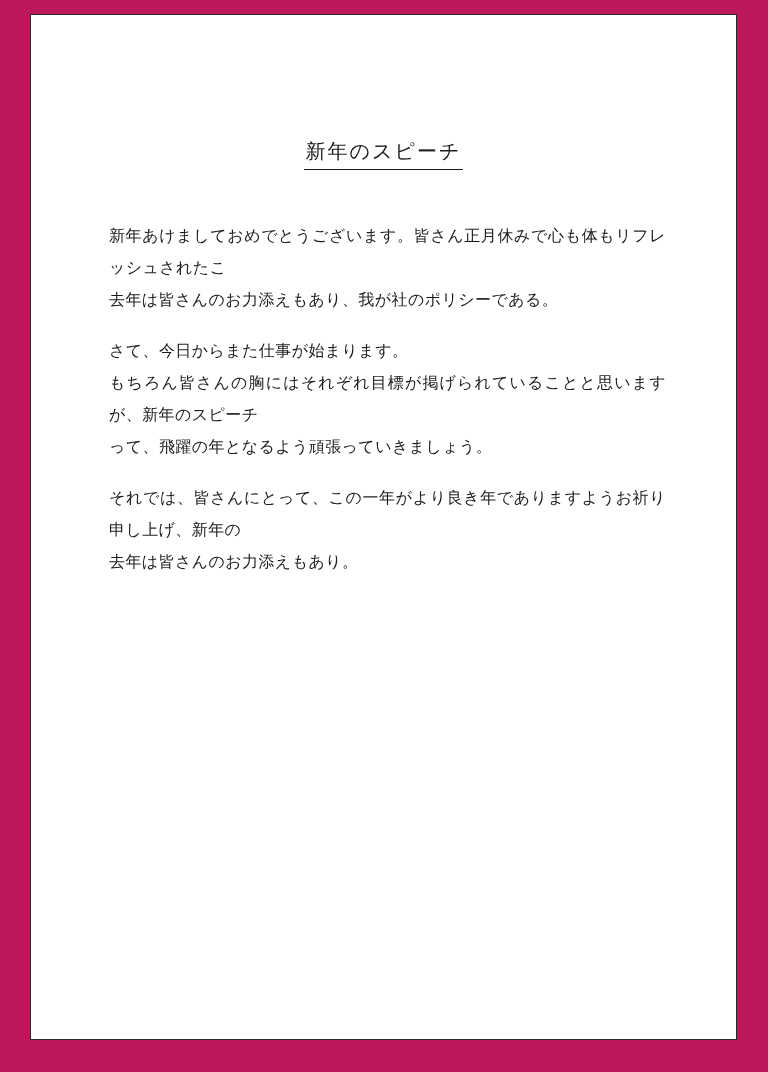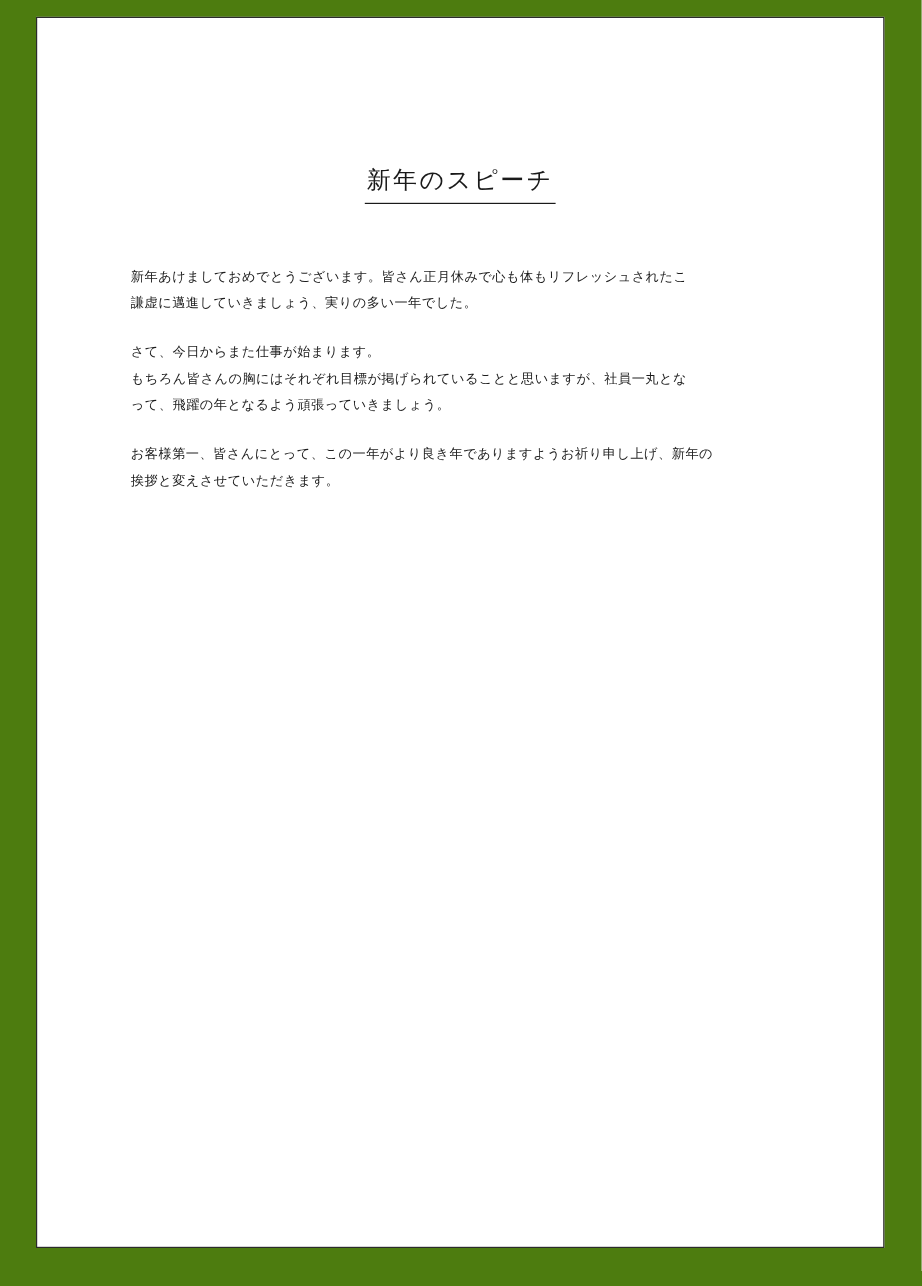--- a/index.html
+++ b/index.html
@@ -11,21 +11,21 @@
     width: 768px;
     height: 1072px;
     overflow: hidden;
     font-family: "Liberation Serif", "DejaVu Serif", serif;
   }
 
   .page-canvas {
     position: relative;
     width: 768px;
     height: 1072px;
-    background: #4d7c0f;
+    background: #be185d;
   }
 
   
   .document-sheet {
     position: absolute;
     left: 30px;
     top: 14px;
     width: 707px;
     height: 1026px;
     background: #ffffff;
@@ -65,21 +65,21 @@
 
   .doc-content {
     position: absolute;
     left: 78px;
     right: 70px;
     top: 205px;
   }
 
   .paragraph {
     margin: 0 0 19px 0;
-    font-size: 11px;
+    font-size: 16px;
     line-height: 2.0;
     color: #1c1c1c;
     text-align: justify;
     letter-spacing: 0.4px;
     font-family: "Liberation Serif", "DejaVu Serif", serif;
   }
   .paragraph:last-child {
     margin-bottom: 0;
   }
   .paragraph .line {
@@ -94,31 +94,31 @@
     <div class="doc-body">
 
       <h1 class="doc-title">
         <span class="title-inner">新年のスピーチ</span>
       </h1>
 
       <div class="doc-content">
 
         <p class="paragraph">
           <span class="line">新年あけましておめでとうございます。皆さん正月休みで心も体もリフレッシュされたこ</span>
-          <span class="line">謙虚に邁進していきましょう、実りの多い一年でした。</span>
+          <span class="line">去年は皆さんのお力添えもあり、我が社のポリシーである。</span>
         </p>
 
         <p class="paragraph">
           <span class="line">さて、今日からまた仕事が始まります。</span>
-          <span class="line">もちろん皆さんの胸にはそれぞれ目標が掲げられていることと思いますが、社員一丸とな</span>
+          <span class="line">もちろん皆さんの胸にはそれぞれ目標が掲げられていることと思いますが、新年のスピーチ</span>
           <span class="line">って、飛躍の年となるよう頑張っていきましょう。</span>
         </p>
 
         <p class="paragraph">
-          <span class="line">お客様第一、皆さんにとって、この一年がより良き年でありますようお祈り申し上げ、新年の</span>
-          <span class="line">挨拶と変えさせていただきます。</span>
+          <span class="line">それでは、皆さんにとって、この一年がより良き年でありますようお祈り申し上げ、新年の</span>
+          <span class="line">去年は皆さんのお力添えもあり。</span>
         </p>
 
       </div>
 
     </div>
   </div>
 </div>
 
 </body></html>

